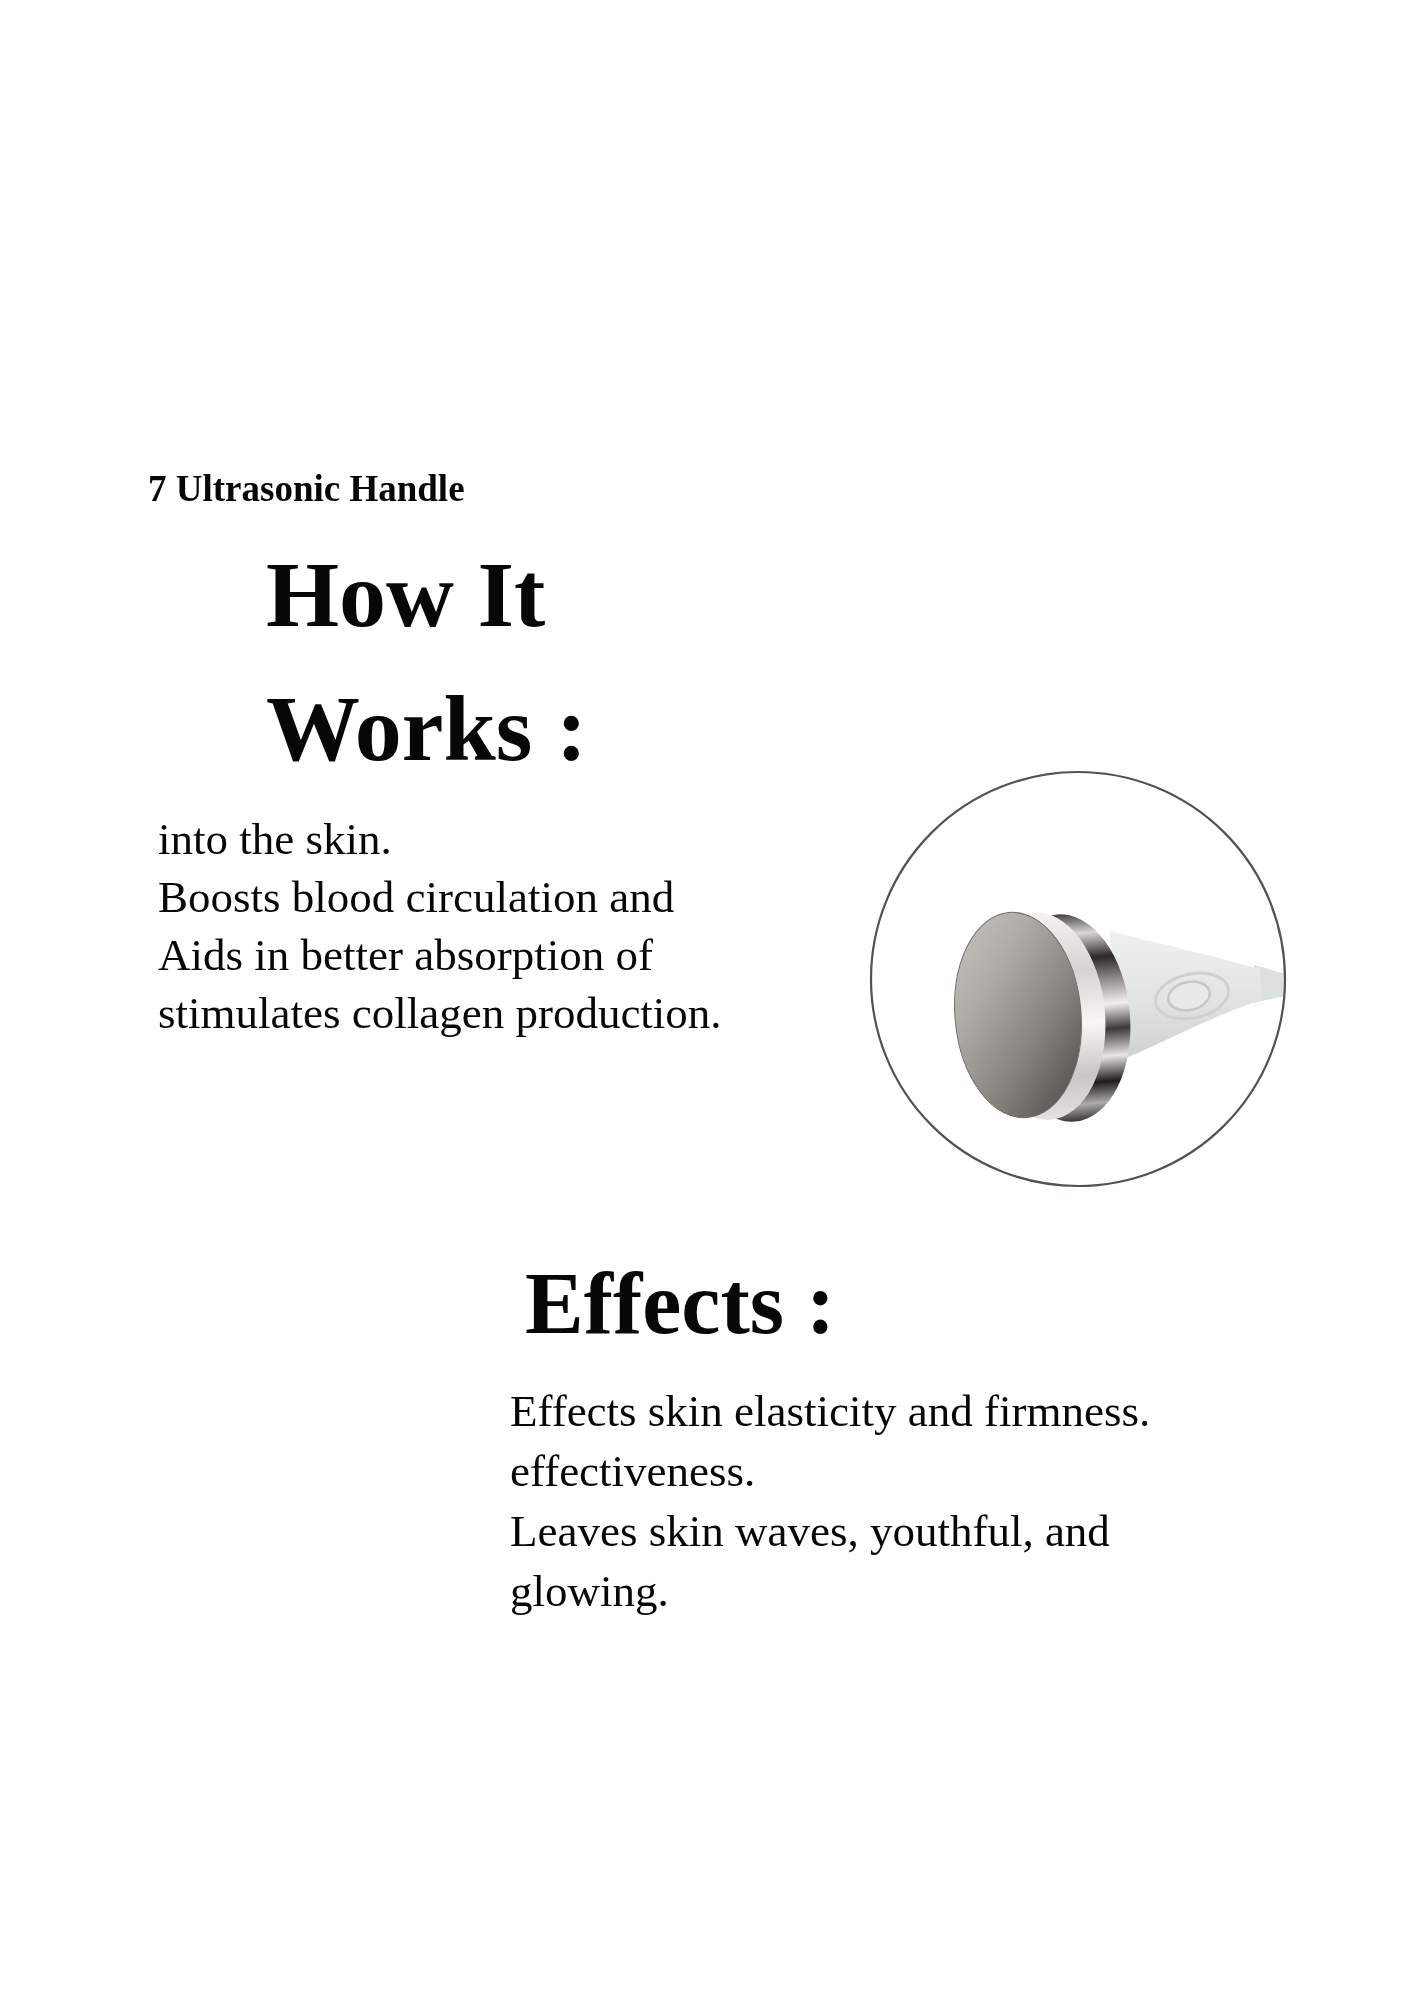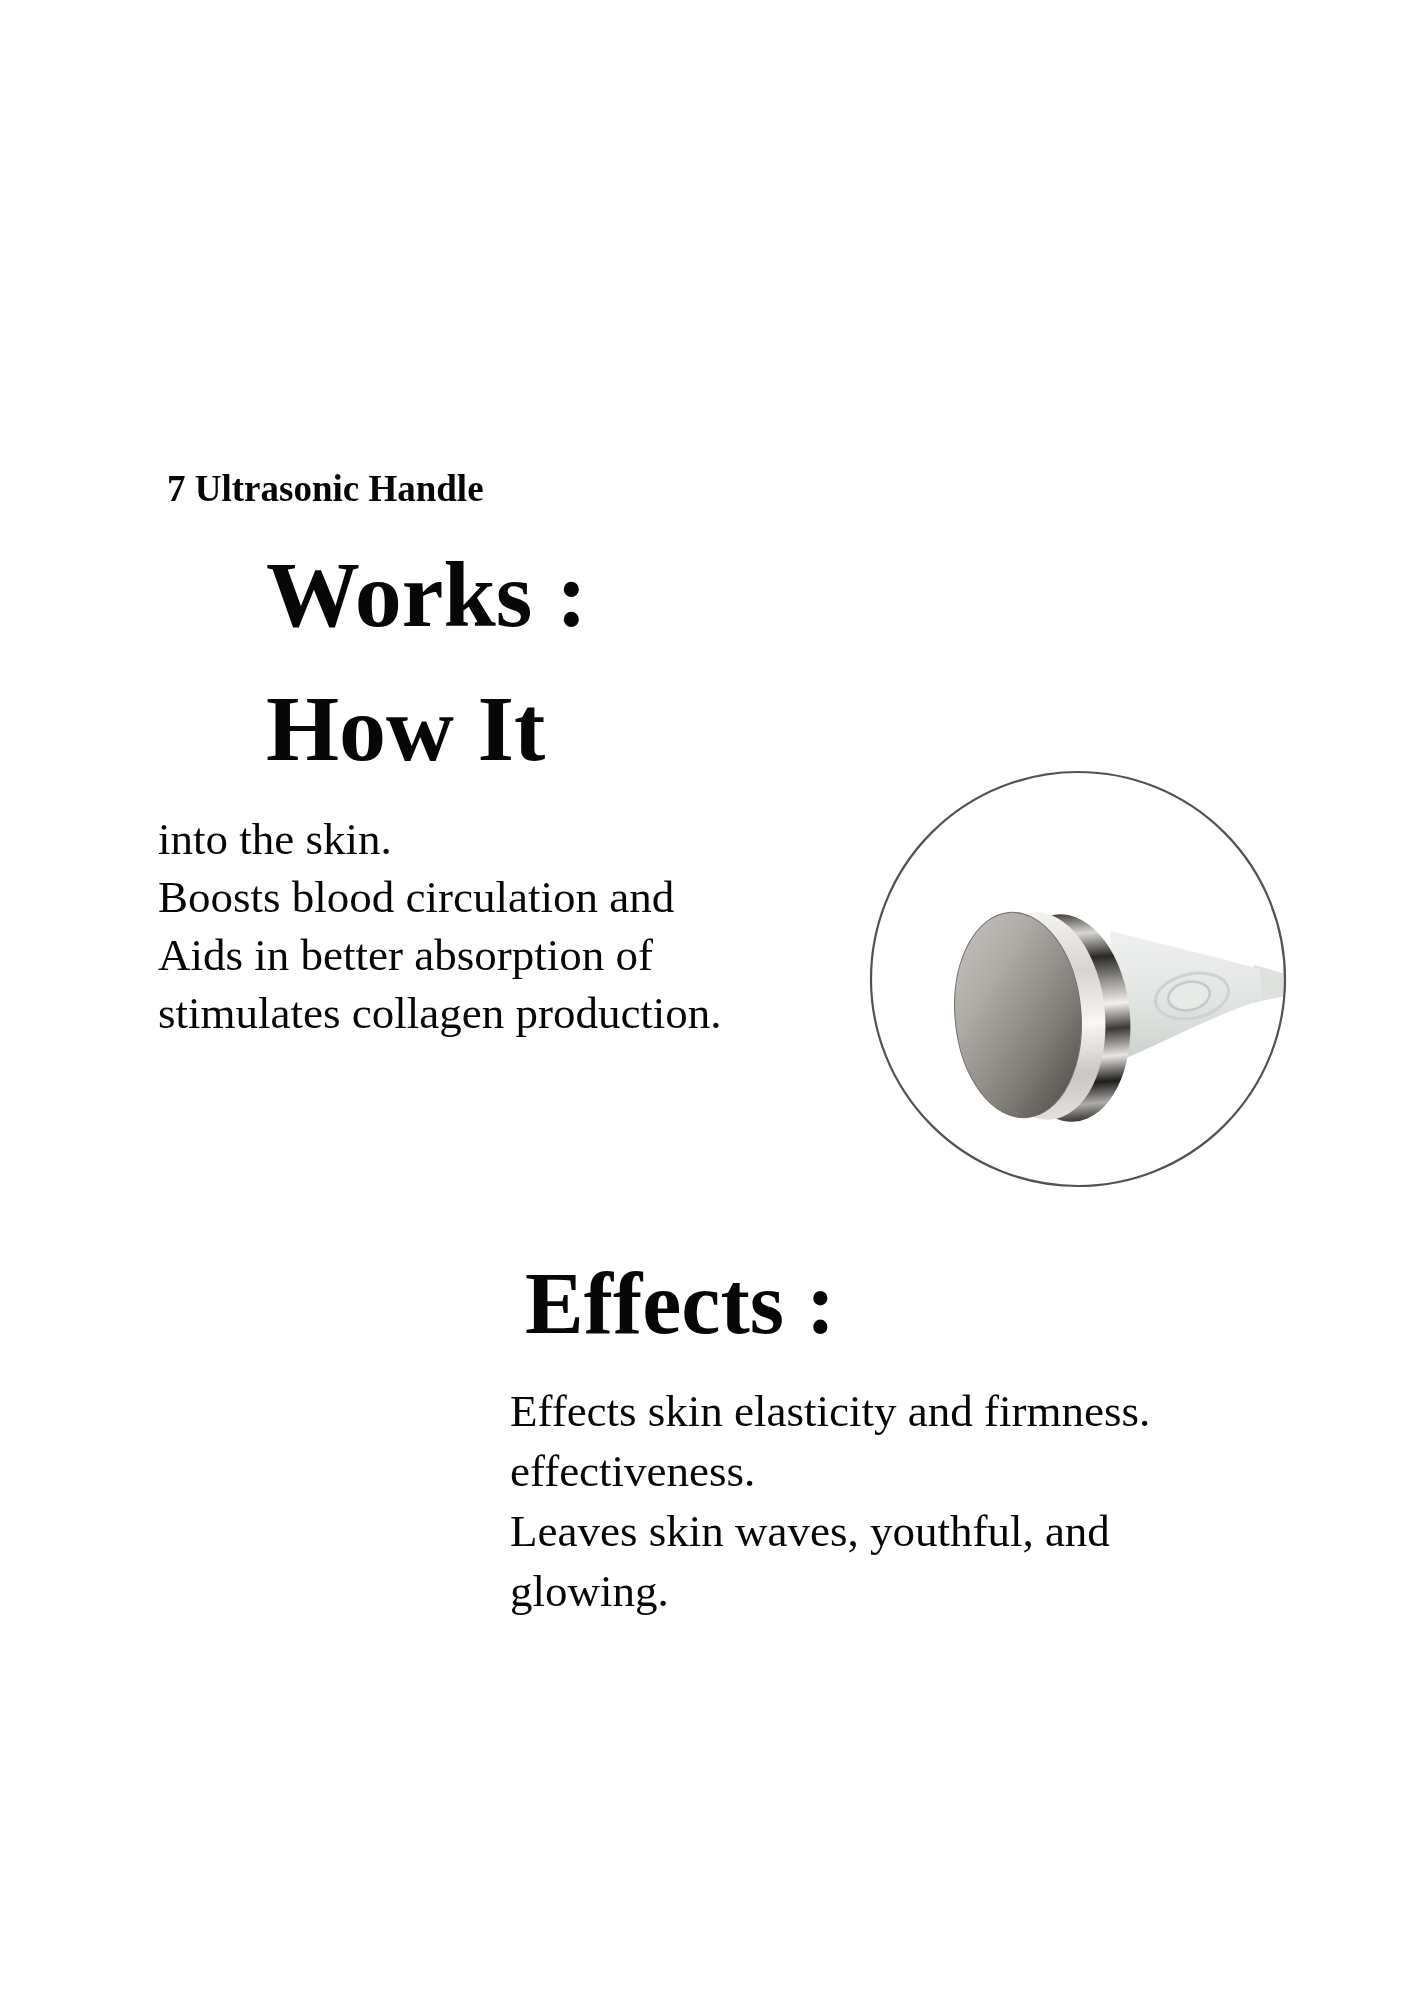--- a/index.html
+++ b/index.html
@@ -22,21 +22,21 @@
     width:1414px;
     height:2000px;
     background:var(--page-bg);
     font-family:"Liberation Serif","DejaVu Serif",serif;
     color:var(--text-color);
     overflow:hidden;
     margin:0 auto;
   }
   .section-label{
     position:absolute;
-    left:167px;
+    left:148px;
     top:467px;
     font-size:37px;
     font-weight:bold;
     line-height:1.2;
     white-space:pre;
   }
   .h1-title{
     position:absolute;
     left:266px;
     top:527px;
@@ -79,21 +79,21 @@
   }
   .photo-wrap svg{display:block;width:100%;height:100%;}
 </style>
 </head>
 <body>
 
 <div class="page">
 
   <div class="section-label">7 Ultrasonic Handle</div>
 
-  <div class="h1-title"><div>Works :</div><div>How It</div></div>
+  <div class="h1-title"><div>How It</div><div>Works :</div></div>
 
   <div class="para-1"><div>into the skin.</div><div>Boosts blood circulation and</div><div>Aids in better absorption of</div><div>stimulates collagen production.</div></div>
 
   <div class="photo-wrap">
     <svg viewBox="0 0 420 420" xmlns="http://www.w3.org/2000/svg">
       <defs>
         <clipPath id="clipCircle">
             <circle cx="210" cy="210" r="206.5"></circle>
           </clipPath>
         <linearGradient id="gFace" x1="0" y1="0" x2="0.8" y2="1">

